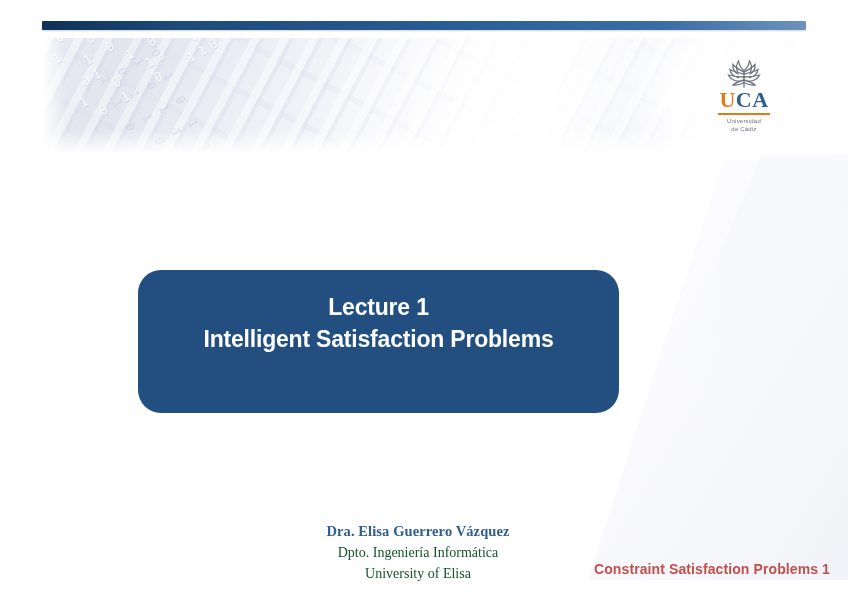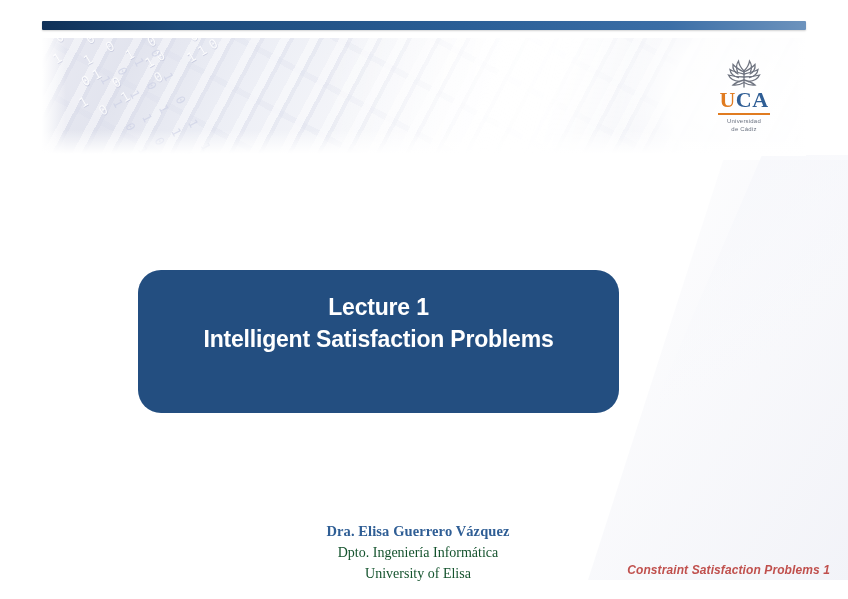--- a/index.html
+++ b/index.html
@@ -246,23 +246,22 @@
     color: #14532d;
     line-height: 21px;
   }
 
   
   .footer {
     position: absolute;
     right: 18px;
     bottom: 22px;
     font-family: "Liberation Sans", sans-serif;
-    font-style: italic;
-    font-weight: bold;
-    font-size: 12px;
+    font-weight: bold;
+    font-size: 14px;
     color: #c0504d;
     letter-spacing: 0.1px;
     white-space: nowrap;
   }
 </style>
 </head>
 <body>
 
 <div id="slide">
 

